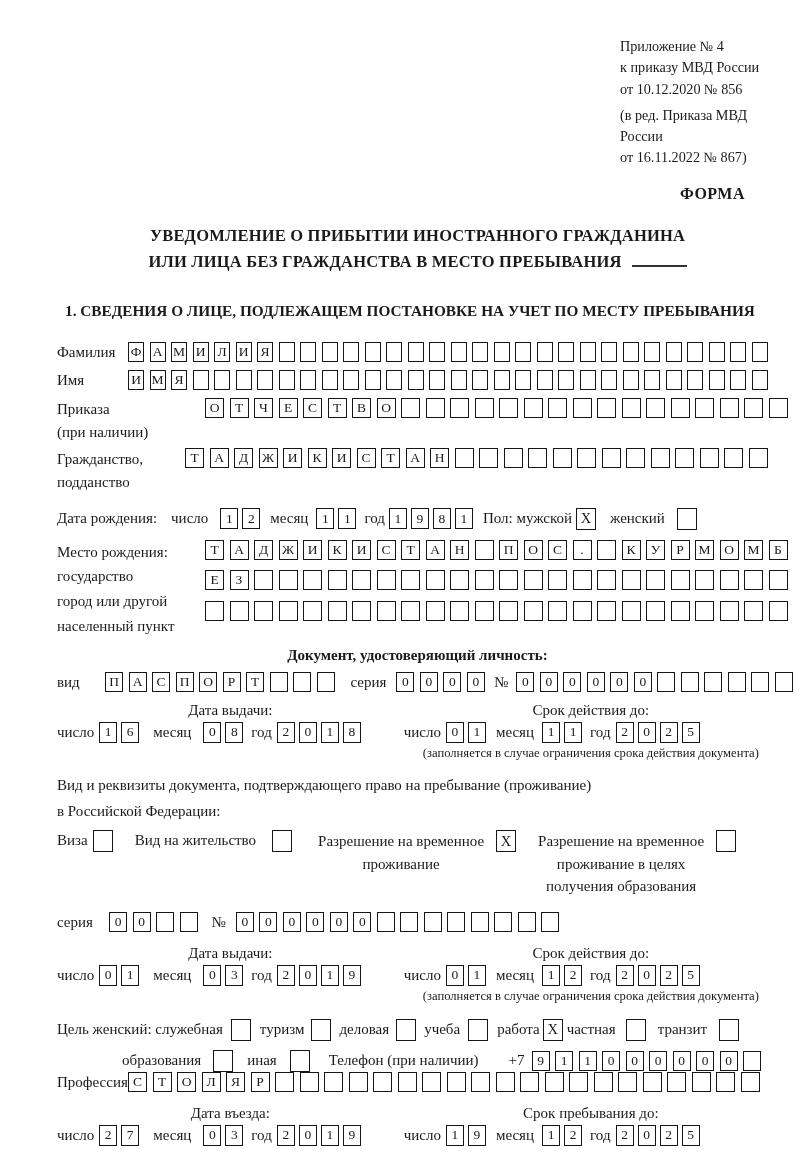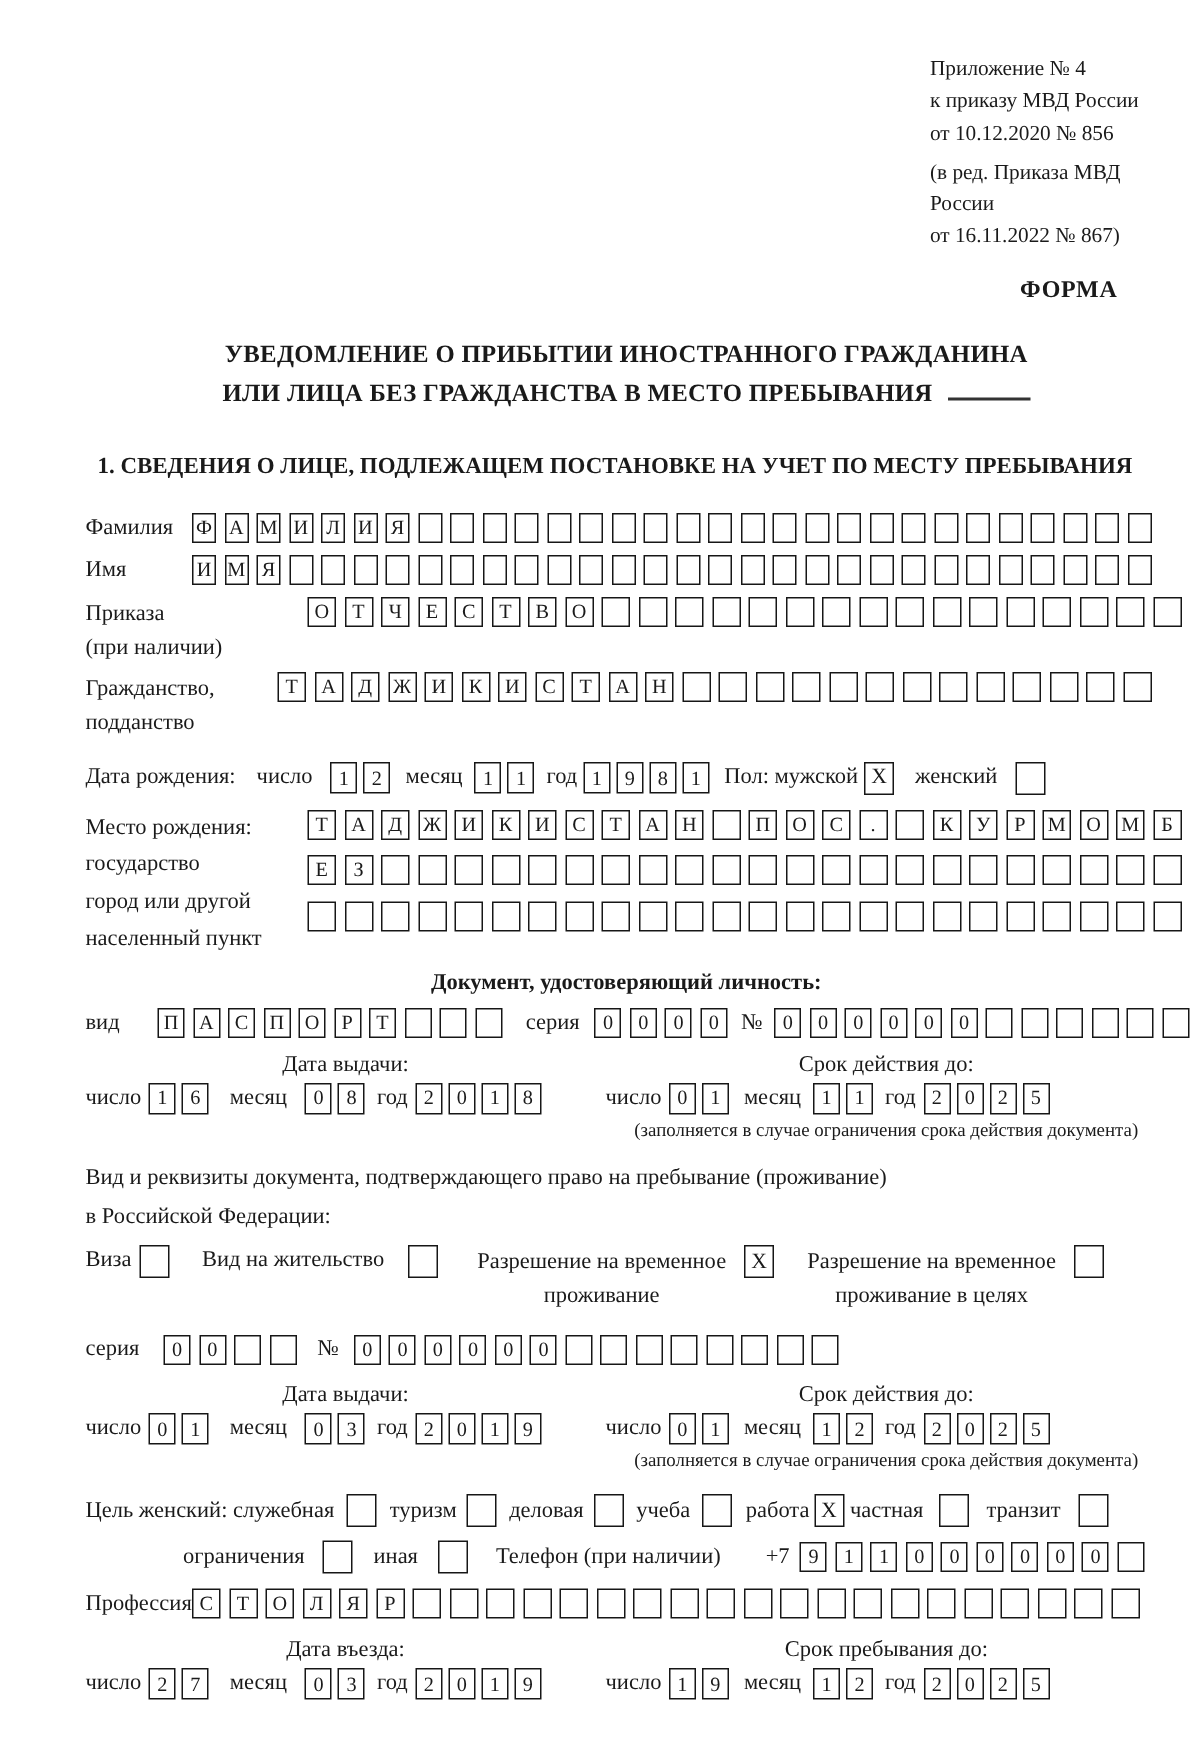--- a/index.html
+++ b/index.html
@@ -435,20 +435,21 @@
       <span class="cbtext">
         <div>Разрешение на временное</div>
         <div>проживание</div>
       </span>
       <span class="cb" style="margin-left:12px;">X</span>
     </span>
     <span class="cbitem" style="margin-left:22px;">
       <span class="cbtext">
         <div>Разрешение на временное</div>
         <div>проживание в целях</div>
+        <div>получения образования</div>
       </span>
       <span class="cb" style="margin-left:12px;"></span>
     </span>
   </div>
 
   <div class="row inline" style="margin-top:14px;align-items:center;">
     <span class="lbl" style="width:52px;">серия</span>
     <span class="cells c18">
         <span class="cell">0</span>
         <span class="cell">0</span>
@@ -533,41 +534,41 @@
     <span class="cb" style="margin-left:8px;"></span>
     <span class="lbl" style="margin-left:9px;">работа</span>
     <span class="cb" style="margin-left:3px;">X</span>
     <span class="lbl" style="margin-left:4px;">частная</span>
     <span class="cb" style="margin-left:10px;"></span>
     <span class="lbl" style="margin-left:12px;">транзит</span>
     <span class="cb" style="margin-left:12px;"></span>
   </div>
 
   <div class="row inline" style="margin-top:9px;margin-left:65px;align-items:center;">
-    <span class="lbl">ограничения</span>
+    <span class="lbl">образования</span>
     <span class="cb" style="margin-left:12px;"></span>
     <span class="lbl" style="margin-left:14px;">иная</span>
     <span class="cb" style="margin-left:13px;"></span>
     <span class="lbl" style="margin-left:19px;">Телефон (при наличии)</span>
     <span class="lbl" style="margin-left:30px;">+7</span>
     <span class="cells c18" style="margin-left:7px;">
         <span class="cell">9</span>
         <span class="cell">1</span>
         <span class="cell">1</span>
         <span class="cell">0</span>
         <span class="cell">0</span>
         <span class="cell">0</span>
         <span class="cell">0</span>
         <span class="cell">0</span>
         <span class="cell">0</span>
         <span class="cell"></span>
       </span>
   </div>
 
-  <div class="row" style="margin-top:10px;">
+  <div class="row" style="margin-top:0;">
     <span class="lbl" style="width:71px;">Профессия</span>
     <span class="cells c19">
         <span class="cell">С</span>
         <span class="cell">Т</span>
         <span class="cell">О</span>
         <span class="cell">Л</span>
         <span class="cell">Я</span>
         <span class="cell">Р</span>
         <span class="cell"></span>
         <span class="cell"></span>

